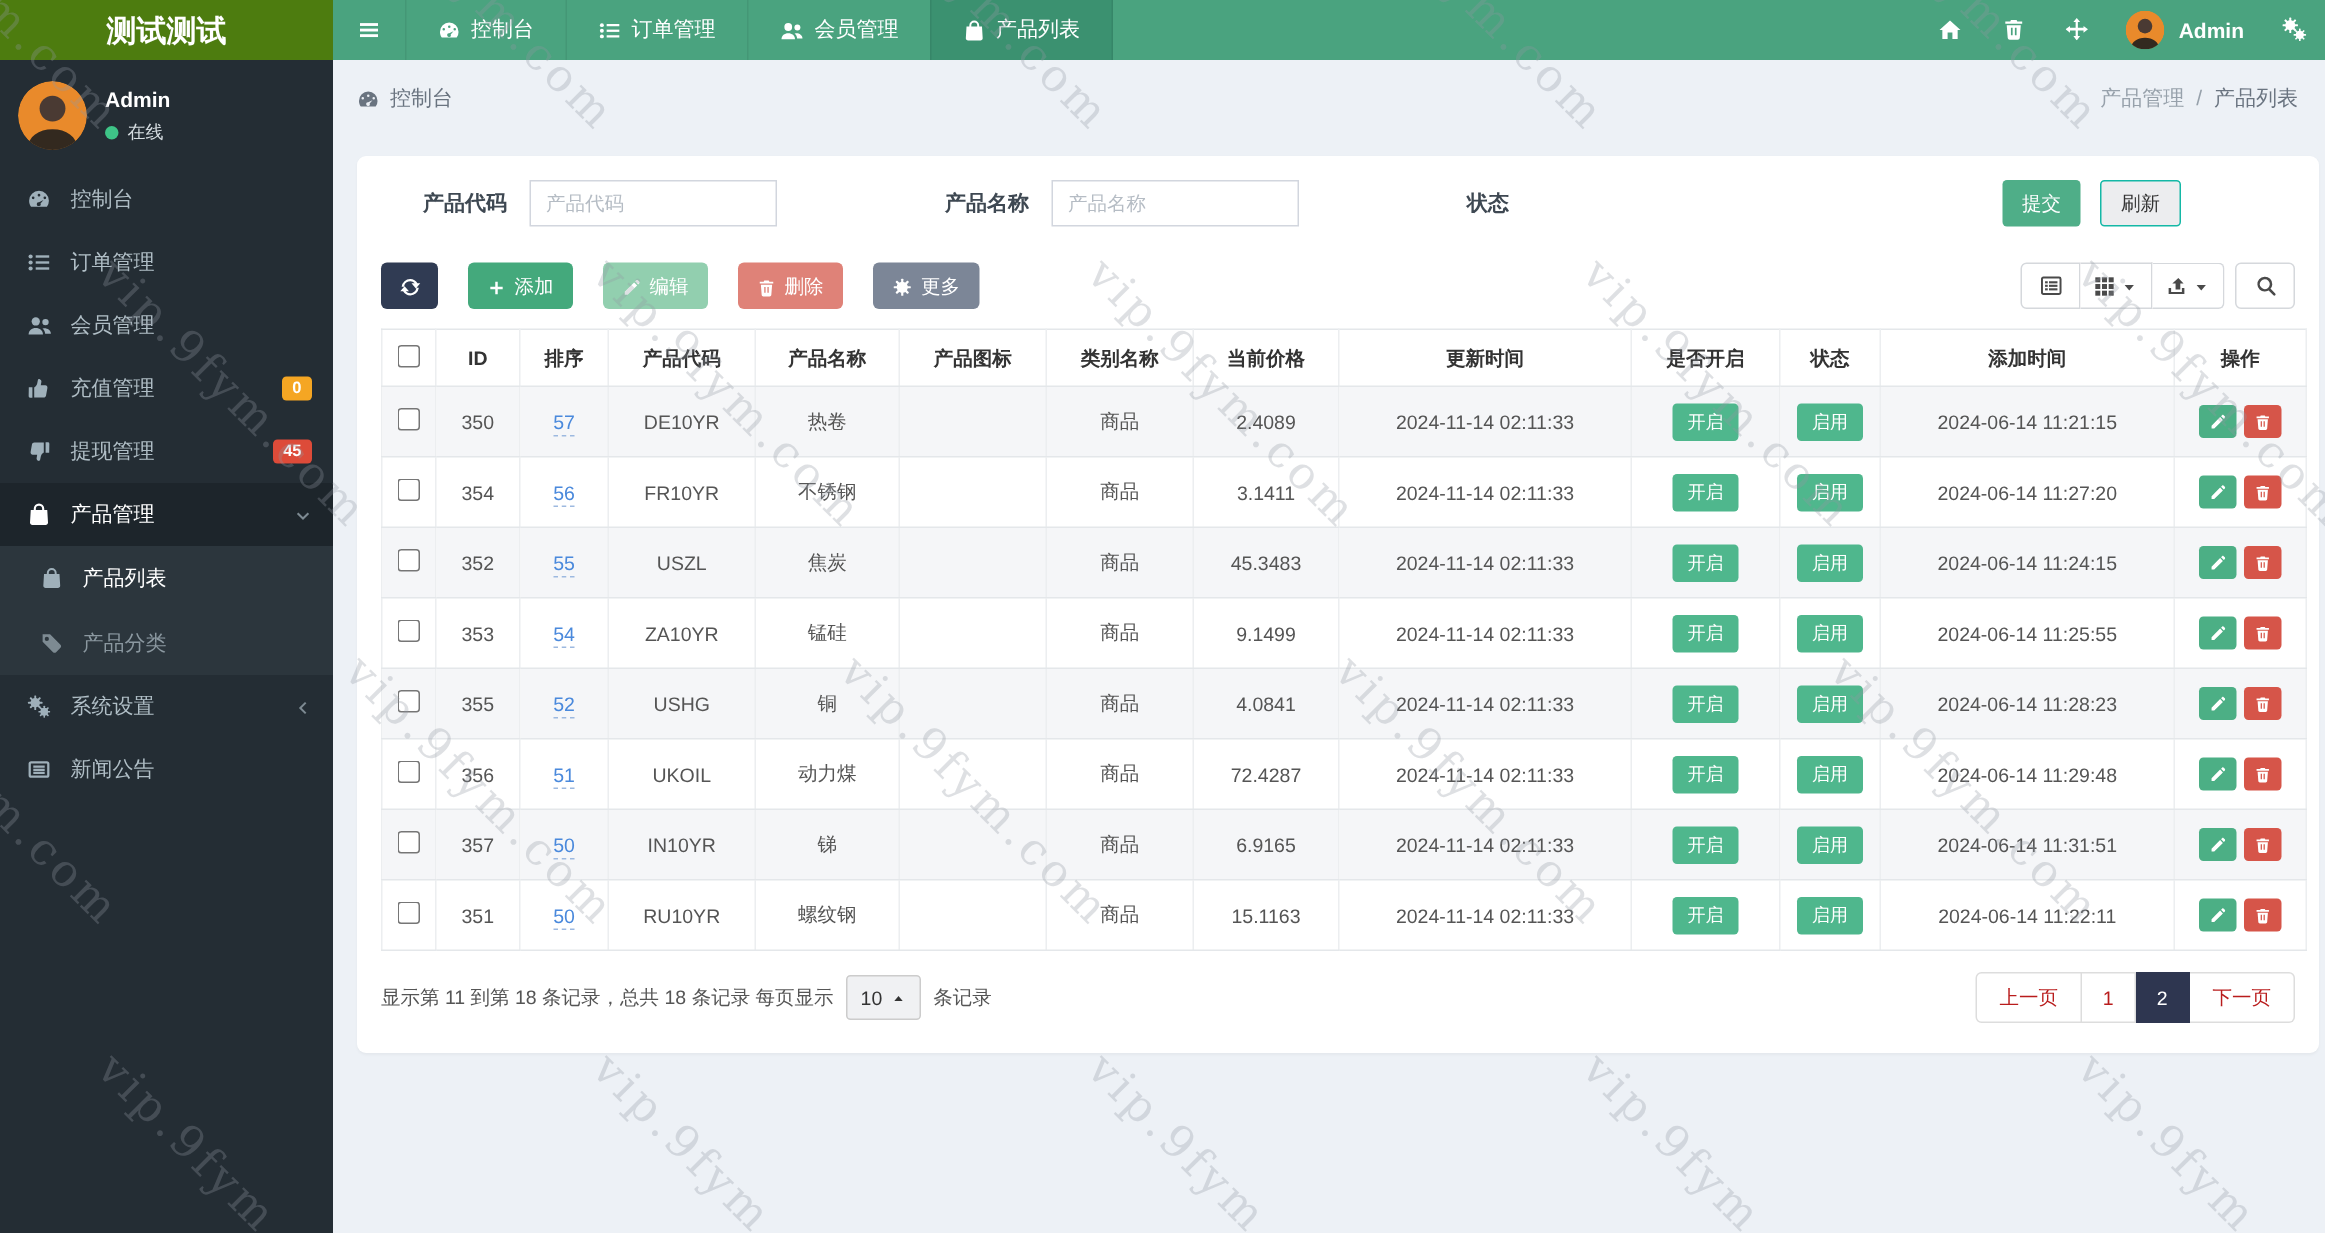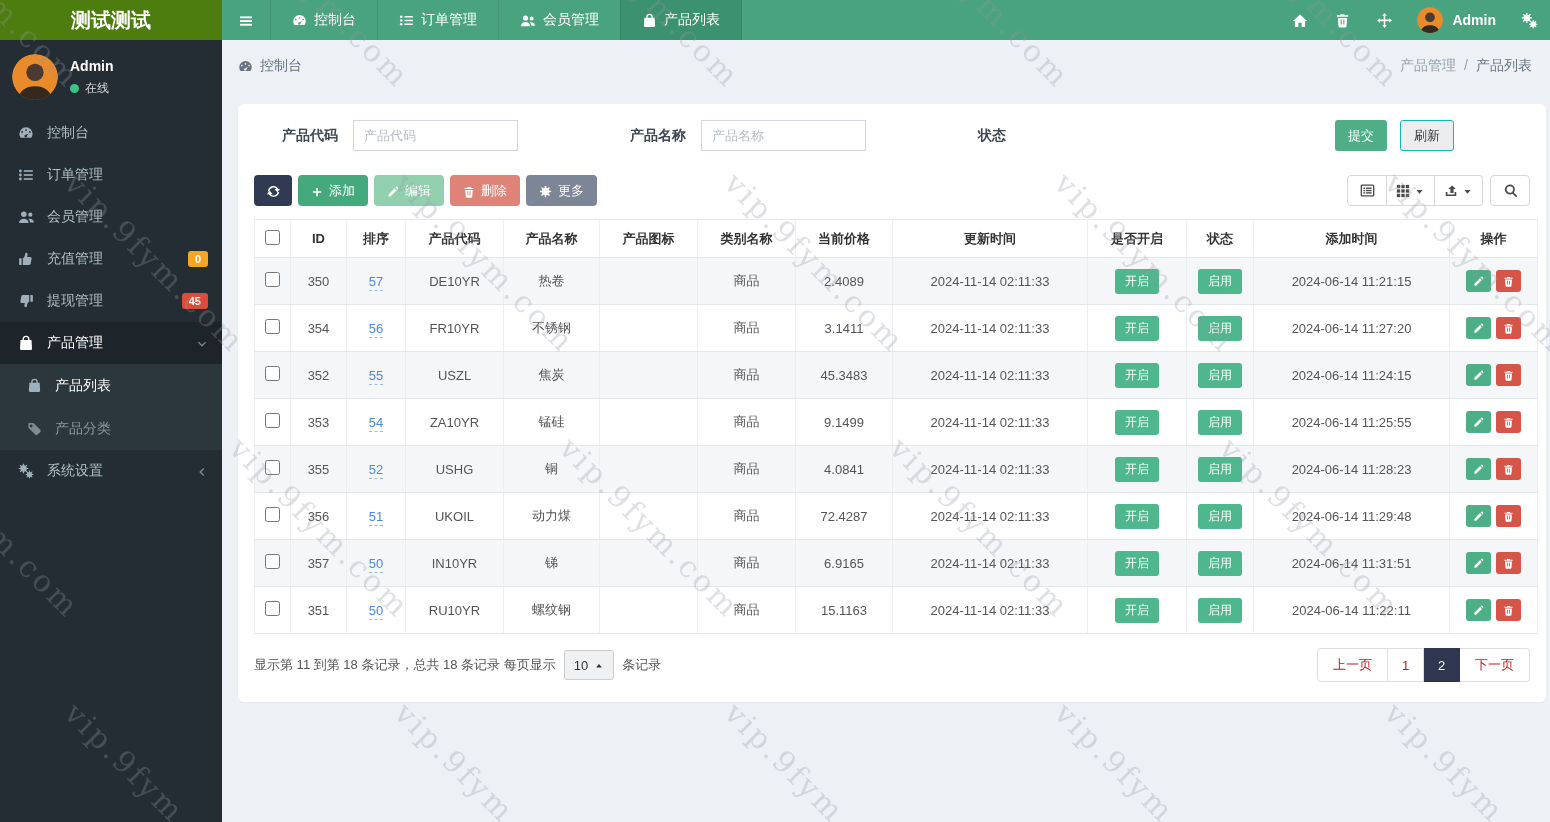--- a/index.html
+++ b/index.html
@@ -65,21 +65,21 @@
   .fgroup + .fgroup { margin-left:112px; }
   .fake-select { width:168px; height:31px; border:1px solid #d2d6de; display:flex; align-items:center; padding:0 10px; font-size:13px; color:#555; cursor:pointer; background:#fff; }
   .fake-select .ic { margin-left:auto; color:#333; }
   .filter-btns { margin-left:auto; margin-right:76px; display:flex; gap:13px; }
   .btn { border:none; font-family:inherit; font-size:13px; border-radius:3px; height:31px; padding:0 13px; cursor:pointer; display:inline-flex; align-items:center; gap:6px; }
   .btn-submit { background:#4FAE88; color:#fff; }
   .btn-refresh { background:#ecedef; color:#333; border:1px solid #14b8a6; }
 
   
   .toolbar { display:flex; align-items:center; margin-top:24px; }
-  .tb-left { display:flex; gap:6px; }
+  .tb-left { display:flex; gap:20px; }
   .btn-dark { background:#303B53; color:#fff; width:38px; justify-content:center; border-radius:4px; }
   .btn-add { background:#44A97C; color:#fff; border-radius:4px; }
   .btn-edit { background:#92CFAF; color:#fff; border-radius:4px; cursor:default; }
   .btn-del { background:#DF8278; color:#fff; border-radius:4px; cursor:default; }
   .btn-more { background:#7C8697; color:#fff; border-radius:4px; }
   .tb-right { margin-left:auto; display:flex; }
   .tb-group { display:flex; }
   .tb-ic-btn { height:31px; min-width:40px; background:#fff; border:1px solid #d5d8dc; color:#4a4a4a; display:flex; align-items:center; justify-content:center; gap:4px; cursor:pointer; padding:0 9px; }
   .tb-group .tb-ic-btn + .tb-ic-btn { border-left:none; }
   .tb-group .tb-ic-btn:first-child { border-radius:4px 0 0 4px; }
@@ -402,20 +402,28 @@
     <li class="menu-item">
         <span class="mi-ic">
           <svg class="ic" width="16" height="16">
             <use href="#i-gears"></use>
           </svg>
         </span>
         <span>系统设置</span>
         <span class="menu-arrow"><svg class="ic" width="12" height="12">
             <use href="#i-chev-l"></use>
           </svg></span>
+      </li>
+    <li class="menu-item">
+        <span class="mi-ic">
+          <svg class="ic" width="16" height="16">
+            <use href="#i-news"></use>
+          </svg>
+        </span>
+        <span>新闻公告</span>
       </li>
   </ul>
 </aside>
 
 <main class="content">
   <div class="breadcrumb-bar">
     <div class="bc-left">
       <span><svg class="ic" width="15" height="15">
             <use href="#i-dash"></use>
           </svg></span>

